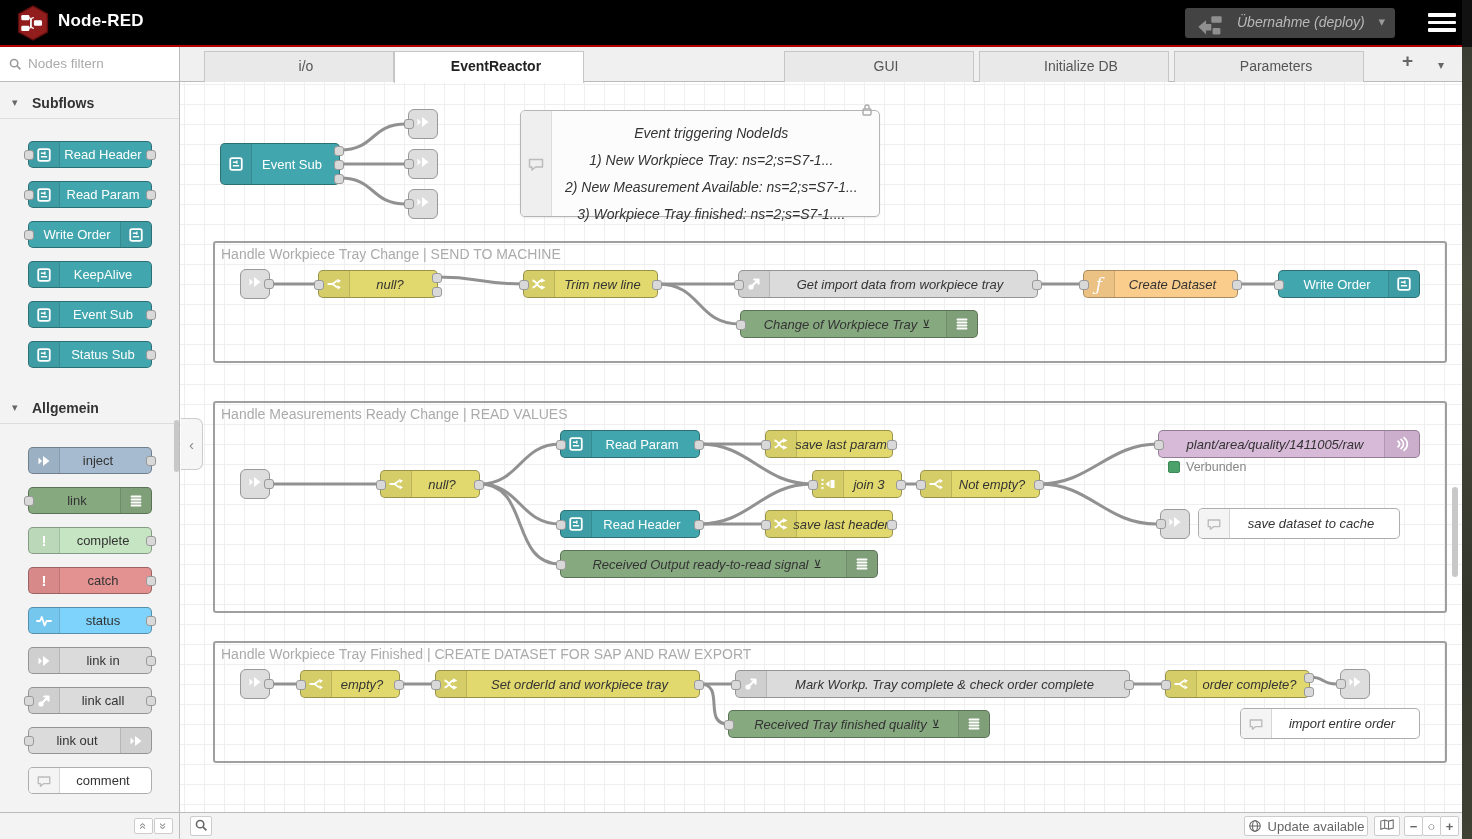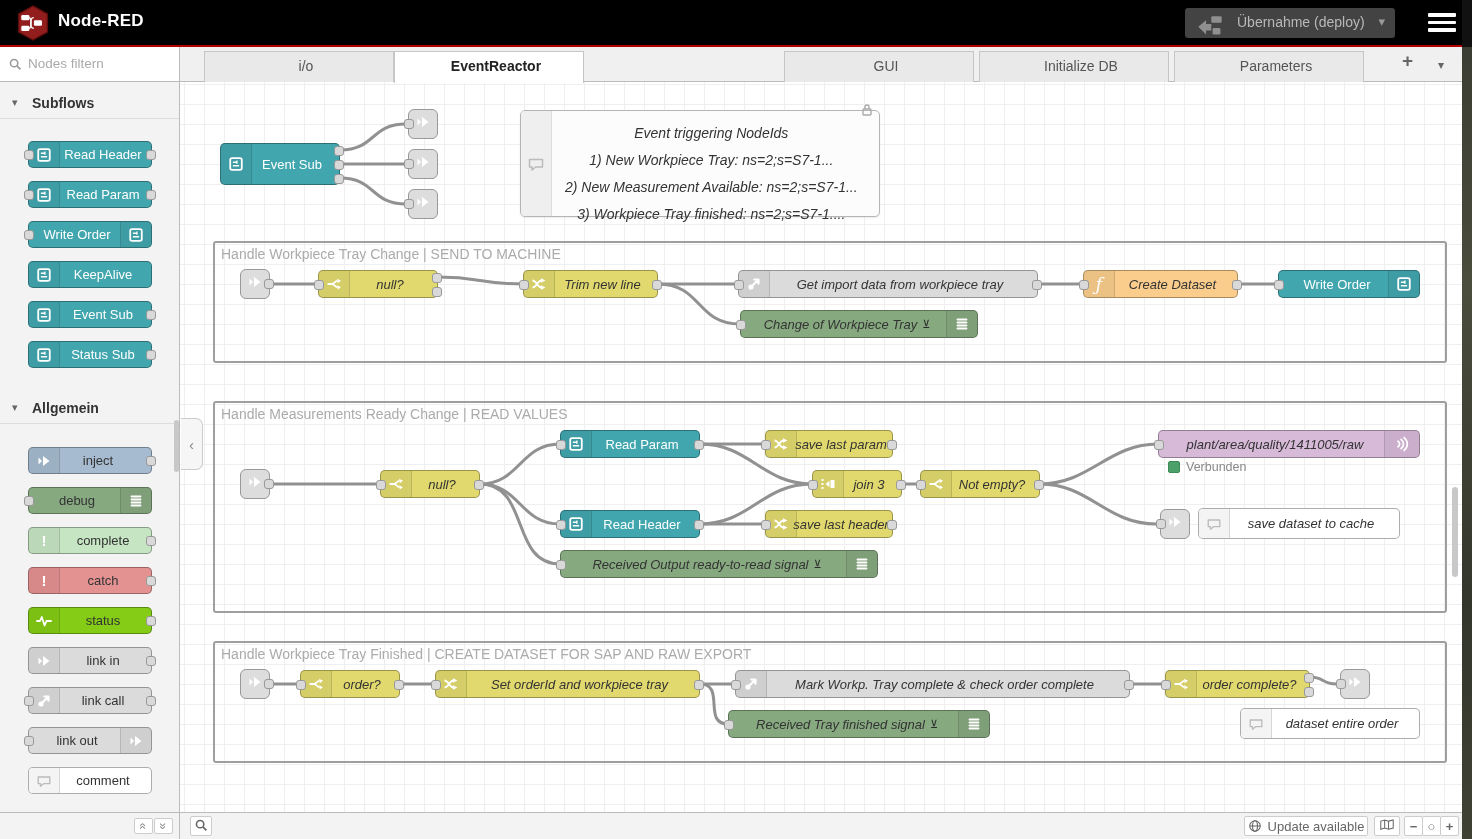--- a/index.html
+++ b/index.html
@@ -5,21 +5,21 @@
   html,body{margin:0;padding:0;background:#888;}
   .page{position:relative;width:1472px;height:839px;background:#fff;overflow:hidden;
         font-family:"Liberation Sans","DejaVu Sans",sans-serif;text-align:center;-webkit-font-smoothing:antialiased;}
   
   .hdr{position:absolute;left:0;top:0;width:1472px;height:45px;background:#000;}
   .hdr-red{position:absolute;left:0;top:45px;width:1472px;height:2px;background:#b50000;}
   .logo{position:absolute;left:16px;top:5px;width:34px;height:36px;}
   .hdr-title{position:absolute;left:58px;top:11px;color:#fff;font-size:17px;font-weight:bold;letter-spacing:.2px;}
   .deploy{position:absolute;left:1185px;top:8px;width:210px;height:30px;background:#434343;border-radius:3px;
           color:#b9b9b9;font-size:14px;}
-  .deploy .dlbl{position:absolute;left:52px;top:6px;}
+  .deploy .dlbl{position:absolute;left:52px;top:6px;font-style:italic;}
   .deploy .dicon{position:absolute;left:12px;top:7px;width:26px;height:16px;color:#8f8f8f;}
   .deploy .dcaret{position:absolute;right:10px;top:6px;color:#9a9a9a;font-size:13px;}
   .burger{position:absolute;left:1428px;top:13px;width:28px;height:20px;cursor:pointer;}
   .burger span{display:block;height:3.5px;background:#fff;margin:0 0 4px 0;border-radius:1px;}
   
   .tabbar{position:absolute;left:180px;top:47px;width:1282px;height:35px;background:#f0f0f0;border-bottom:1px solid #bbb;box-sizing:border-box;}
   .tab{position:absolute;top:4px;height:31px;box-sizing:border-box;background:#e9e9e9;border:1px solid #c6c6c6;border-bottom:none;
        font-size:14px;color:#555;line-height:29px;padding-left:14px;cursor:pointer;}
   .tab.active{background:#fff;color:#222;font-weight:bold;height:32px;z-index:3;}
   .tab-btn{position:absolute;top:8px;color:#666;font-size:17px;cursor:pointer;line-height:18px;}
@@ -39,21 +39,21 @@
   .n .ic svg{width:16px;height:16px;}
   .n .ic.l{left:0;border-right:1px solid rgba(0,0,0,.12);border-radius:4px 0 0 4px;}
   .n .ic.r{right:0;border-left:1px solid rgba(0,0,0,.12);border-radius:0 4px 4px 0;}
   .p{position:absolute;width:10px;height:10px;background:#d9d9d9;border:1px solid #999;border-radius:3px;box-sizing:border-box;z-index:2;}
   .c-teal{background:#41a6ae;color:#fff;}
   .c-yel{background:#e2d96e;}
   .c-orange{background:#facd8c;}
   .c-green{background:#87a980;}
   .c-pgreen{background:#c6e5c3;}
   .c-red{background:#e49191;}
-  .c-blue{background:#84cc16;}
+  .c-blue{background:#7dd3fc;}
   .c-gray{background:#dbdbdb;}
   .c-inject{background:#a6bbcf;}
   .c-mqtt{background:#d7b9d8;}
   .c-white{background:#fff;}
   .linknode{position:absolute;width:30px;height:30px;box-sizing:border-box;background:#ddd;border:1px solid #999;border-radius:6px;
             display:flex;align-items:center;justify-content:center;color:#fff;}
   .linknode svg{width:16px;height:16px;}
   .ind{font-size:11px;margin-left:5px;font-style:normal;color:#2b2b2b;}
   
   .canvas{position:absolute;left:180px;top:82px;width:1282px;height:730px;background:#fff;
@@ -219,21 +219,21 @@
         </span>
       <span class="lbl up" style="left:20px;right:4px">inject</span>
       <span class="p" style="right:-5px;top:8px"></span>
     </div>
     <div class="n c-green" style="left:28px;top:405px;width:124px;height:27px">
       <span class="ic r">
           <svg viewBox="0 0 16 16" stroke="currentColor" stroke-width="1.8" stroke-linecap="round">
             <path d="M3.5 3.5h9M3.5 6.5h9M3.5 9.5h9M3.5 12.5h9"></path>
           </svg>
         </span>
-      <span class="lbl up" style="left:4px;right:30px">debug</span>
+      <span class="lbl up" style="left:4px;right:30px">link</span>
       <span class="p" style="left:-5px;top:8px"></span>
     </div>
     <div class="n c-pgreen" style="left:28px;top:445px;width:124px;height:27px">
       <span class="ic l" style="font-weight:bold;font-size:15px">!</span>
       <span class="lbl up" style="left:30px;right:4px">complete</span>
       <span class="p" style="right:-5px;top:8px"></span>
     </div>
     <div class="n c-red" style="left:28px;top:485px;width:124px;height:27px">
       <span class="ic l" style="font-weight:bold;font-size:15px">!</span>
       <span class="lbl up" style="left:30px;right:4px">catch</span>
@@ -602,21 +602,21 @@
       <span class="p" style="right:-5px;top:9px"></span>
     </div>
     <div class="n c-yel" style="left:120px;top:588px;width:100px;height:28px">
       <span class="ic l">
           <svg viewBox="0 0 16 16" fill="none" stroke="currentColor" stroke-width="1.8">
             <path d="M1.5 8h4c3.5 0 3-3 6-3.2M5.5 8c3.5 0 3 3 6 3.2"></path>
             <path d="M11 2.8l4 2-3.2 2.4z" fill="currentColor" stroke="none"></path>
             <path d="M11 9.2l4 2-3.2 2.4z" fill="currentColor" stroke="none"></path>
           </svg>
         </span>
-      <span class="lbl" style="left:30px;right:6px">order?</span>
+      <span class="lbl" style="left:30px;right:6px">empty?</span>
       <span class="p" style="left:-5px;top:9px"></span>
       <span class="p" style="right:-5px;top:9px"></span>
     </div>
     <div class="n c-yel" style="left:255px;top:588px;width:265px;height:28px">
       <span class="ic l">
           <svg viewBox="0 0 16 16" fill="none" stroke="currentColor" stroke-width="1.8">
             <path d="M1.5 11.5c4 0 5-7 9-7M1.5 4.5c4 0 5 7 9 7"></path>
             <path d="M10 2.2l4.5 2.3-4.5 2.3z" fill="currentColor" stroke="none"></path>
             <path d="M10 9.2l4.5 2.3-4.5 2.3z" fill="currentColor" stroke="none"></path>
           </svg>
@@ -656,32 +656,32 @@
           </svg></span>
       <span class="p" style="left:-5px;top:9px"></span>
     </div>
     <div class="n c-green" style="left:548px;top:628px;width:262px;height:28px">
       <span class="ic r">
           <svg viewBox="0 0 16 16" stroke="currentColor" stroke-width="1.8" stroke-linecap="round">
             <path d="M3.5 3.5h9M3.5 6.5h9M3.5 9.5h9M3.5 12.5h9"></path>
           </svg>
         </span>
       <span class="lbl" style="left:6px;right:30px">
-          <span>Received Tray finished signal</span>
+          <span>Received Tray finished quality</span>
           <span class="ind">⊻</span>
         </span>
       <span class="p" style="left:-5px;top:9px"></span>
     </div>
     <div class="n c-white" style="left:1060px;top:626px;width:180px;height:31px">
       <span class="ic l" style="color:#bbb;background:#f4f4f4">
           <svg viewBox="0 0 18 16" fill="none" stroke="currentColor" stroke-width="1.5" stroke-linejoin="round">
             <path d="M2.5 3.5h13v7.5H8.5l-3.5 3v-3h-2.5z"></path>
           </svg>
         </span>
-      <span class="lbl" style="left:30px;right:6px">dataset entire order</span>
+      <span class="lbl" style="left:30px;right:6px">import entire order</span>
     </div>
 
     <div class="sb" style="left:1272px;top:405px;width:6px;height:90px"></div>
   </div>
 
   <div class="pal-toggle">‹</div>
 
   <div class="ftr">
     <div class="palpart">
       <div class="fbtn" style="left:134px;top:5px;width:19px;height:16px">

